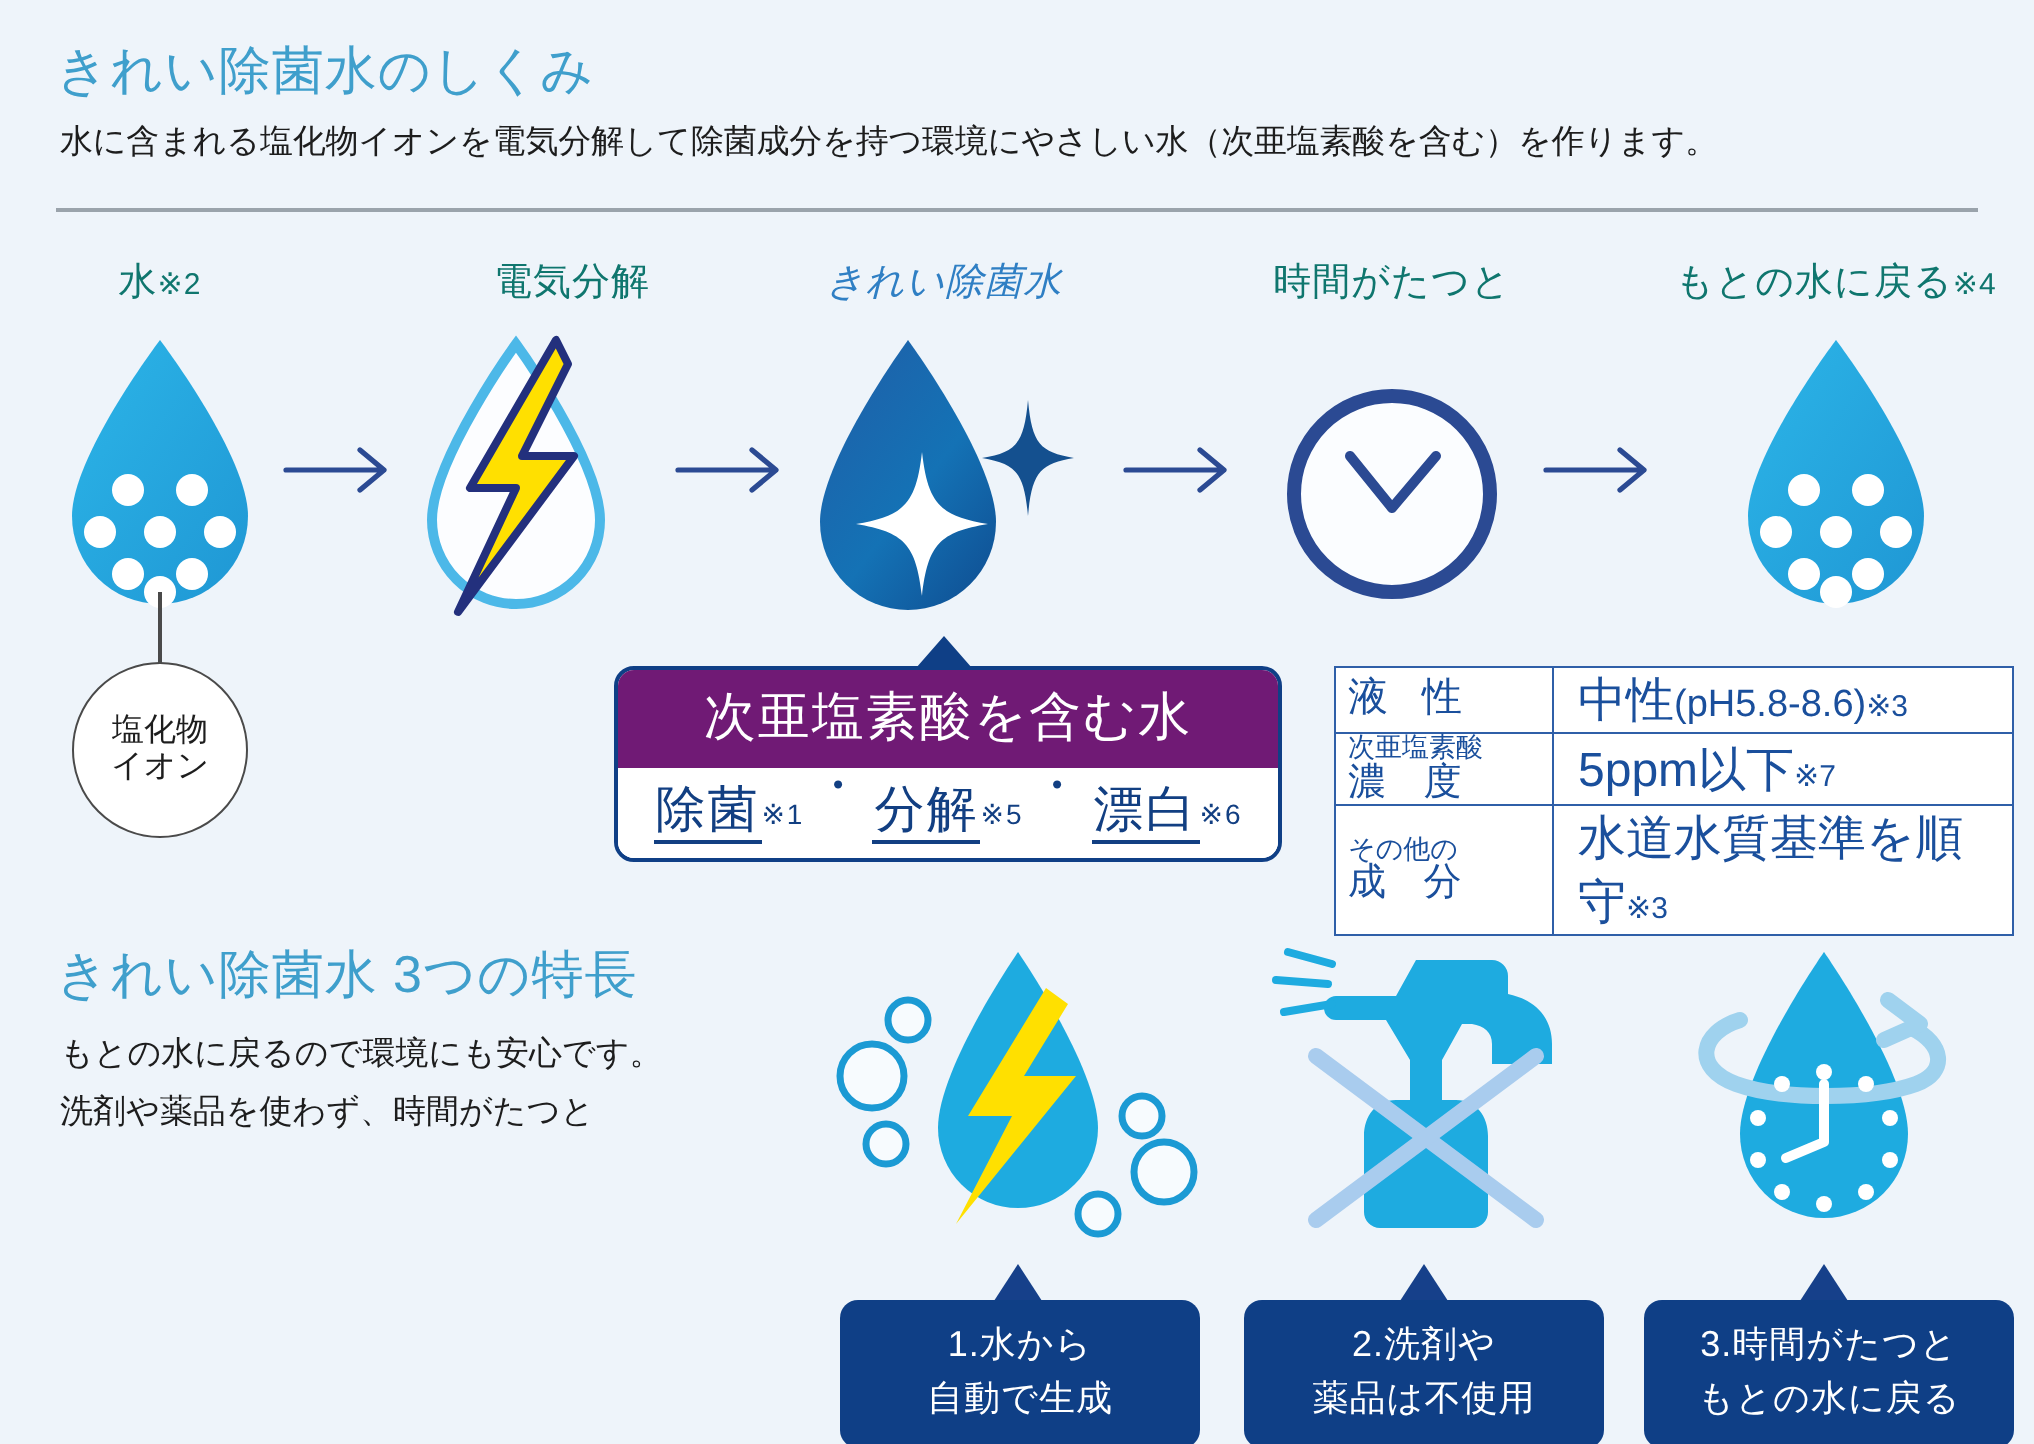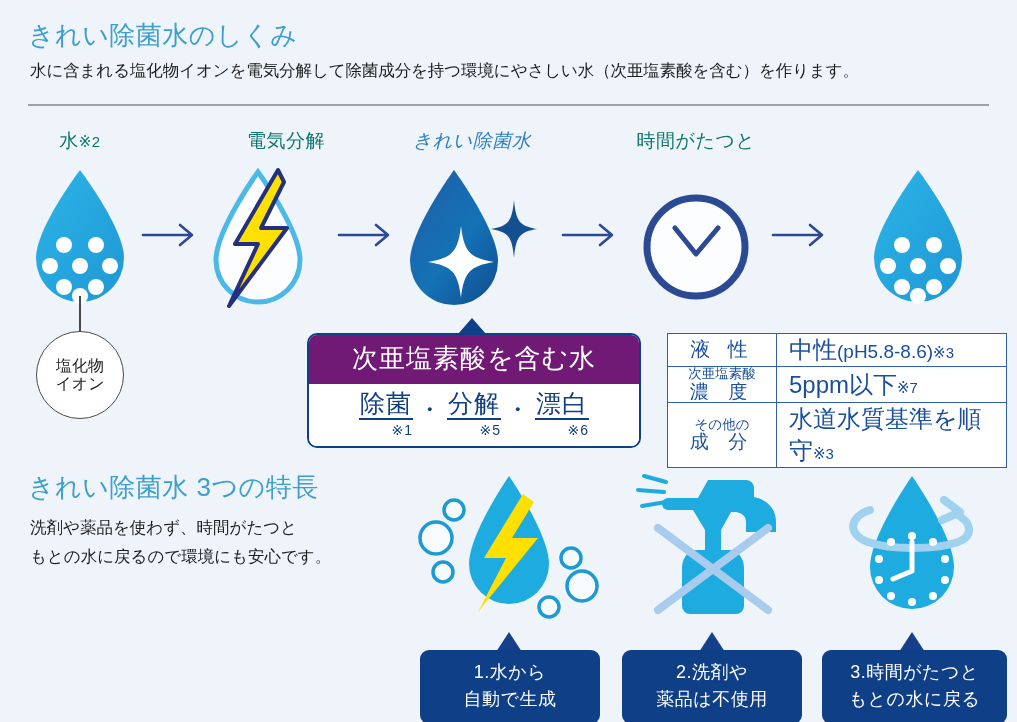--- a/index.html
+++ b/index.html
@@ -128,22 +128,21 @@
     font-size: 25px;
     color: #123f82;
     letter-spacing: 1px;
     display: flex;
     justify-content: center;
     align-items: flex-end;
     gap: 4px;
   }
   .term {
     display: inline-flex;
-    flex-direction: column;
-    align-items: flex-end;
+    align-items: center;
   }
   .term .word {
     border-bottom: 2px solid #123f82;
     line-height: 1.15;
     padding: 0 1px;
   }
   .term .note {
     font-size: 14px;
     color: #123f82;
     line-height: 1.3;
@@ -173,22 +172,22 @@
     table-layout: fixed;
   }
   .spec-table td {
     border: 1.6px solid #2f5fa8;
     color: #1a4f9c;
     padding: 0 6px;
     vertical-align: middle;
   }
   .spec-table td.key {
     width: 96px;
-    text-align: center;
     line-height: 1.08;
+    font-family: Liberation Serif, serif;
   }
   .spec-table td.val {
     padding-left: 12px;
   }
   .key-1line { font-size: 20px; letter-spacing: 6px; }
   .key-sm-top { font-size: 13.5px; letter-spacing: 0px; display: block; }
   .key-sm-bot { font-size: 19px; letter-spacing: 7px; display: block; }
   .val-main { font-size: 24px; }
   .val-small { font-size: 19px; }
   .val-note { font-size: 15px; }
@@ -245,20 +244,23 @@
     <span>水</span><span class="note">※2</span>
   </div>
   <div class="step-label" style="left:258px;margin-left:28px;">
     <span>電気分解</span>
   </div>
   <div class="step-label accent" style="left:472px;font-style:italic;">
     <span>きれい除菌水</span>
   </div>
   <div class="step-label" style="left:696px;">
     <span>時間がたつと</span>
+  </div>
+  <div class="step-label" style="left:918px;">
+    <span>もとの水に戻る</span><span class="note">※4</span>
   </div>
 
   <div class="flow-icon" style="left:80px; top:166px;">
     <svg width="102" height="140" viewBox="0 0 102 140">
       <defs>
         <linearGradient id="dropGradA" x1="0" y1="0" x2="1" y2="1">
           <stop offset="0%" stop-color="#2cb5e8"></stop>
           <stop offset="100%" stop-color="#1f97d4"></stop>
         </linearGradient>
       </defs>
@@ -402,22 +404,22 @@
         <td class="val">
           <span class="val-main">水道水質基準を順守</span><span class="val-note">※3</span>
         </td>
       </tr>
     </tbody>
   </table>
 
   <div class="section-title" id="title-features">きれい除菌水 3つの特長</div>
 
   <div class="feature-desc">
+    <div>もとの水に戻るので環境にも安心です。</div>
     <div>洗剤や薬品を使わず、時間がたつと</div>
-    <div>もとの水に戻るので環境にも安心です。</div>
   </div>
 
   <div class="feature-icon" style="left:509px; top:472px;">
     <svg width="190" height="150" viewBox="0 0 190 150">
       <path d="M95 4 C95 4 135 62 135 92 A40 40 0 0 1 55 92 C55 62 95 4 95 4 Z" fill="#1eabe0"></path>
       <path d="M109 22 L70 86 L92 86 L64 140 L124 66 L98 66 L120 30 Z" fill="#ffe000"></path>
       <circle cx="40" cy="38" r="10" fill="#f7fbfe" stroke="#1b9ad4" stroke-width="3.5"></circle>
       <circle cx="22" cy="66" r="16" fill="#f7fbfe" stroke="#1b9ad4" stroke-width="3.5"></circle>
       <circle cx="29" cy="100" r="10" fill="#f7fbfe" stroke="#1b9ad4" stroke-width="3.5"></circle>
       <circle cx="157" cy="86" r="10" fill="#f7fbfe" stroke="#1b9ad4" stroke-width="3.5"></circle>

